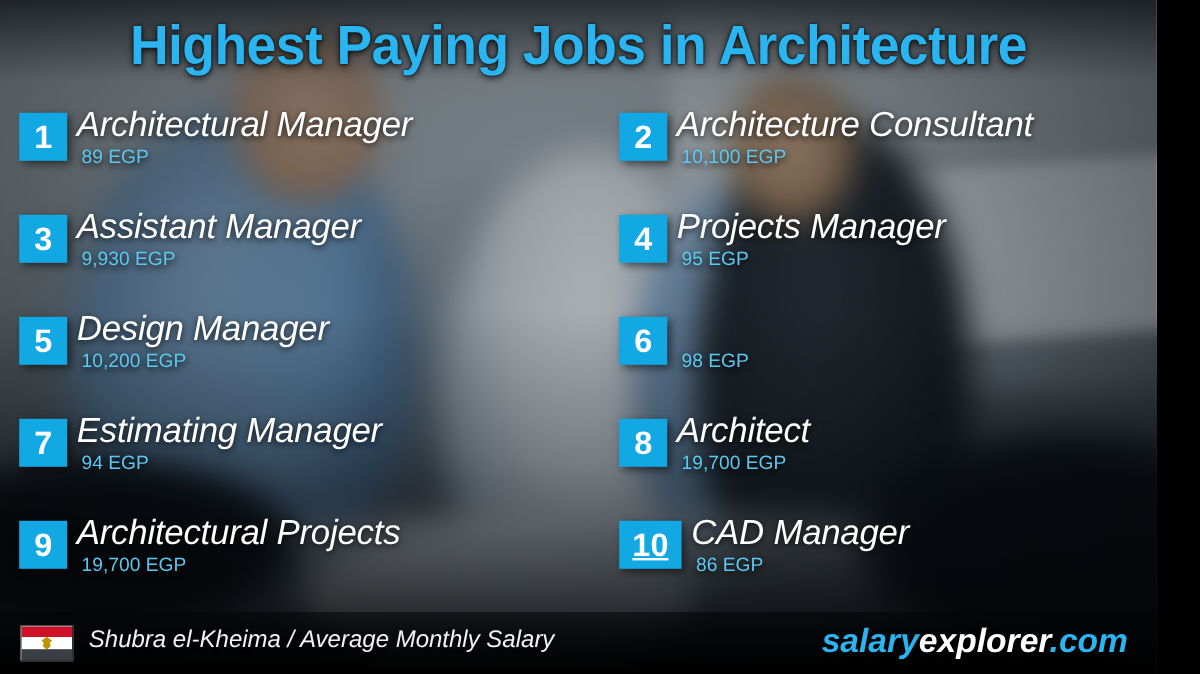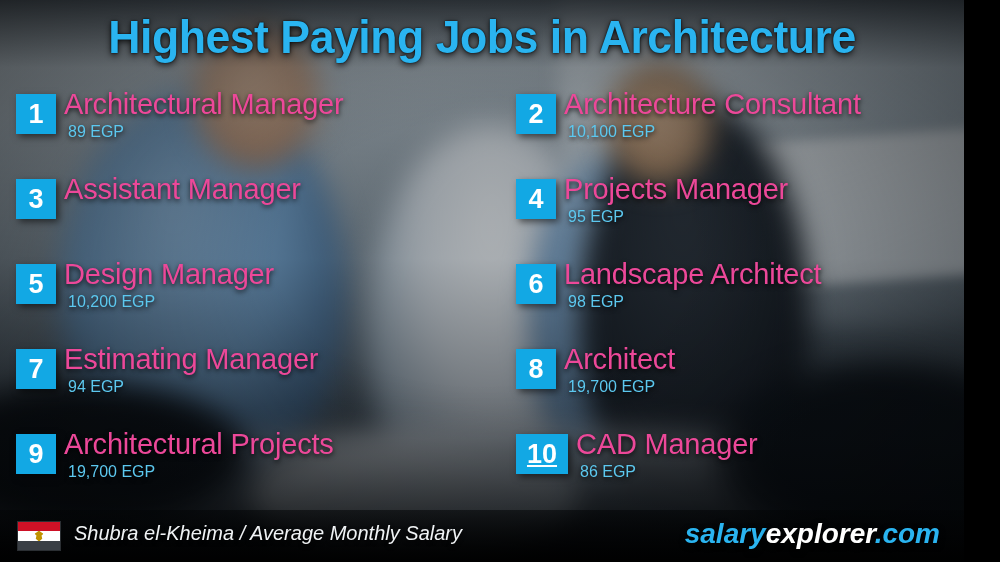--- a/index.html
+++ b/index.html
@@ -110,24 +110,25 @@
     line-height:40px;
     text-align:center;
     padding:0 4px;
     box-shadow:3px 3px 7px rgba(0,0,0,.55);
   }
   .badge.wide{ min-width:52px;text-decoration:underline; }
 
   .job{
     position:absolute; left:64px; top:2px;
     font-size:29px;
-    color:#ec4899;
+    color:#ffffff;
     letter-spacing:-0.2px;
     text-shadow:0 2px 5px rgba(0,0,0,.8);
     white-space:nowrap;
+    font-style:italic;
   }
   .row.wide .job{ left:76px; }
 
   .salary{
     position:absolute; left:68px; top:37px;
     font-size:16px;
     color:#5cc8ef;
     text-shadow:0 2px 5px rgba(0,0,0,.85);
     white-space:nowrap;
   }
@@ -209,37 +210,37 @@
 
       <div class="row">
         <div class="badge">2</div>
         <div class="job">Architecture Consultant</div>
         <div class="salary">10,100 EGP</div>
       </div>
 
       <div class="row">
         <div class="badge">3</div>
         <div class="job">Assistant Manager</div>
+        <div class="salary">9,930 EGP</div>
       </div>
 
       <div class="row">
         <div class="badge">4</div>
         <div class="job">Projects Manager</div>
         <div class="salary">95 EGP</div>
       </div>
 
       <div class="row">
         <div class="badge">5</div>
         <div class="job">Design Manager</div>
         <div class="salary">10,200 EGP</div>
       </div>
 
       <div class="row">
         <div class="badge">6</div>
-        <div class="job">Landscape Architect</div>
         <div class="salary">98 EGP</div>
       </div>
 
       <div class="row">
         <div class="badge">7</div>
         <div class="job">Estimating Manager</div>
         <div class="salary">94 EGP</div>
       </div>
 
       <div class="row">

